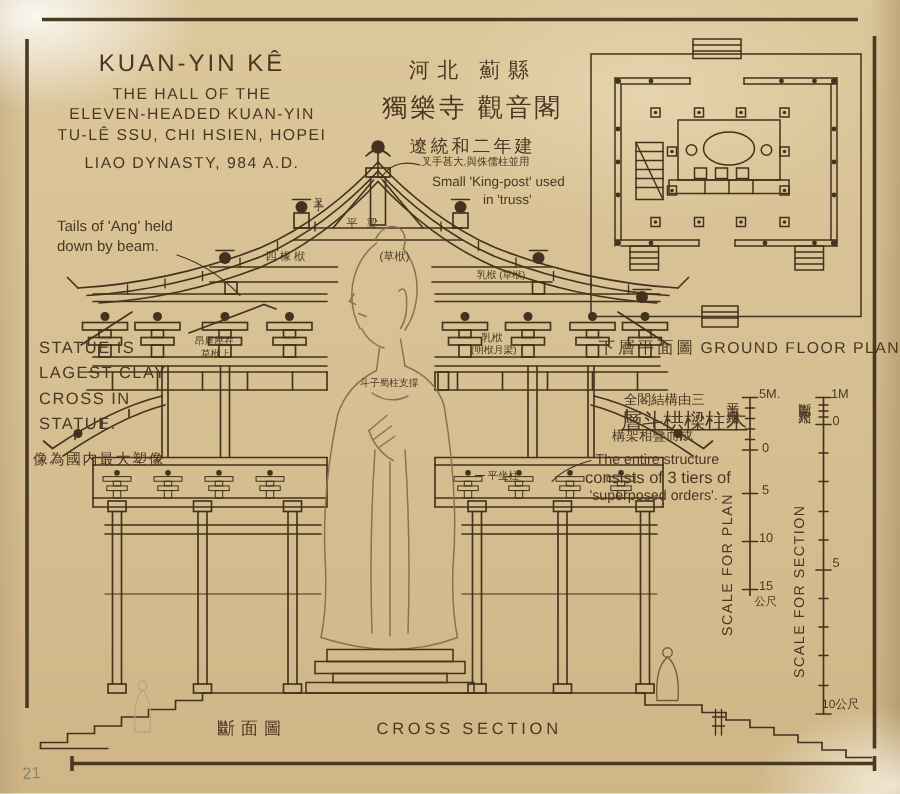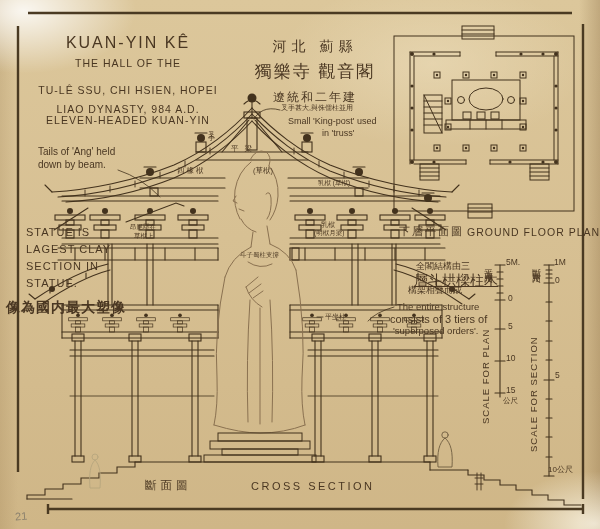--- a/index.html
+++ b/index.html
@@ -407,40 +407,40 @@
       <path d="M280,110 C266,106 258,112 254,119"></path>
       <path d="M118,170 Q142,178 160,197"></path>
       <path d="M394,307 Q376,312 368,321"></path>
       <line x1="317" y1="317" x2="323" y2="317"></line>
     </g>
   </g>
 </svg>
 
 <div class="abs ctr" style="left:38px;top:34px;width:180px;font-size:16px;letter-spacing:2px;">KUAN-YIN KÊ</div>
 <div class="abs ctr hand" style="left:38px;top:57px;width:180px;font-size:10.5px;">THE HALL OF THE</div>
-<div class="abs ctr hand" style="left:28px;top:70px;width:200px;font-size:10.5px;margin-top:44px;">ELEVEN-HEADED KUAN-YIN</div>
+<div class="abs ctr hand" style="left:28px;top:70px;width:200px;font-size:10.5px;">ELEVEN-HEADED KUAN-YIN</div>
 <div class="abs ctr hand" style="left:28px;top:84px;width:200px;font-size:10.5px;">TU-LÊ SSU, CHI HSIEN, HOPEI</div>
 <div class="abs ctr hand" style="left:38px;top:103px;width:180px;font-size:10.5px;text-align:center;">LIAO DYNASTY, 984 A.D.</div>
 
 <div class="abs ctr" style="left:250px;top:38px;width:130px;font-size:14px;letter-spacing:5px;">河北 薊縣</div>
 <div class="abs ctr" style="left:244px;top:60px;width:142px;font-size:17px;letter-spacing:2px;">獨樂寺 觀音閣</div>
 <div class="abs ctr" style="left:250px;top:89px;width:130px;font-size:12px;letter-spacing:2px;">遼統和二年建</div>
 
 <div class="abs" style="left:281px;top:103px;font-size:7px;">叉手甚大,與侏儒柱並用</div>
 <div class="abs" style="left:288px;top:116px;font-size:9px;">Small 'King-post' used</div>
 <div class="abs" style="left:322px;top:128px;font-size:9px;text-align:center;">in 'truss'</div>
 
 <div class="abs" style="left:38px;top:146px;font-size:10px;">Tails of 'Ang' held</div>
 <div class="abs" style="left:38px;top:159px;font-size:10px;">down by beam.</div>
 
 <div class="abs hand" style="left:26px;top:226px;font-size:11px;">STATUE IS</div>
 <div class="abs hand" style="left:26px;top:243px;font-size:11px;">LAGEST CLAY</div>
-<div class="abs hand" style="left:26px;top:260px;font-size:11px;">SECTION IN</div>
+<div class="abs hand" style="left:26px;top:260px;font-size:11px;">CROSS IN</div>
 <div class="abs hand" style="left:26px;top:277px;font-size:11px;">STATUE.</div>
-<div class="abs" style="left:6px;top:299px;font-size:14px;letter-spacing:1px;font-weight:bold;">像為國内最大塑像</div>
+<div class="abs" style="left:22px;top:299px;font-size:10px;letter-spacing:1px;">像為國内最大塑像</div>
 
 <div class="abs" style="left:416px;top:260px;font-size:9px;">全閣結構由三</div>
 <div class="abs" style="left:414px;top:272px;font-size:14px;text-decoration:underline;">層斗栱樑柱木</div>
 <div class="abs" style="left:408px;top:284px;font-size:9px;">構架相疊而成</div>
 <div class="abs" style="left:397px;top:301px;font-size:9.5px;">The entire structure</div>
 <div class="abs" style="left:390px;top:313px;font-size:11px;">consists of 3 tiers of</div>
 <div class="abs" style="left:393px;top:325px;font-size:9.5px;">'superposed orders'.</div>
 
 <div class="vcjk" style="left:206px;top:126px;font-size:7px;">叉手</div>
 <div class="abs" style="left:231px;top:144px;font-size:7.5px;letter-spacing:6px;">平梁</div>

